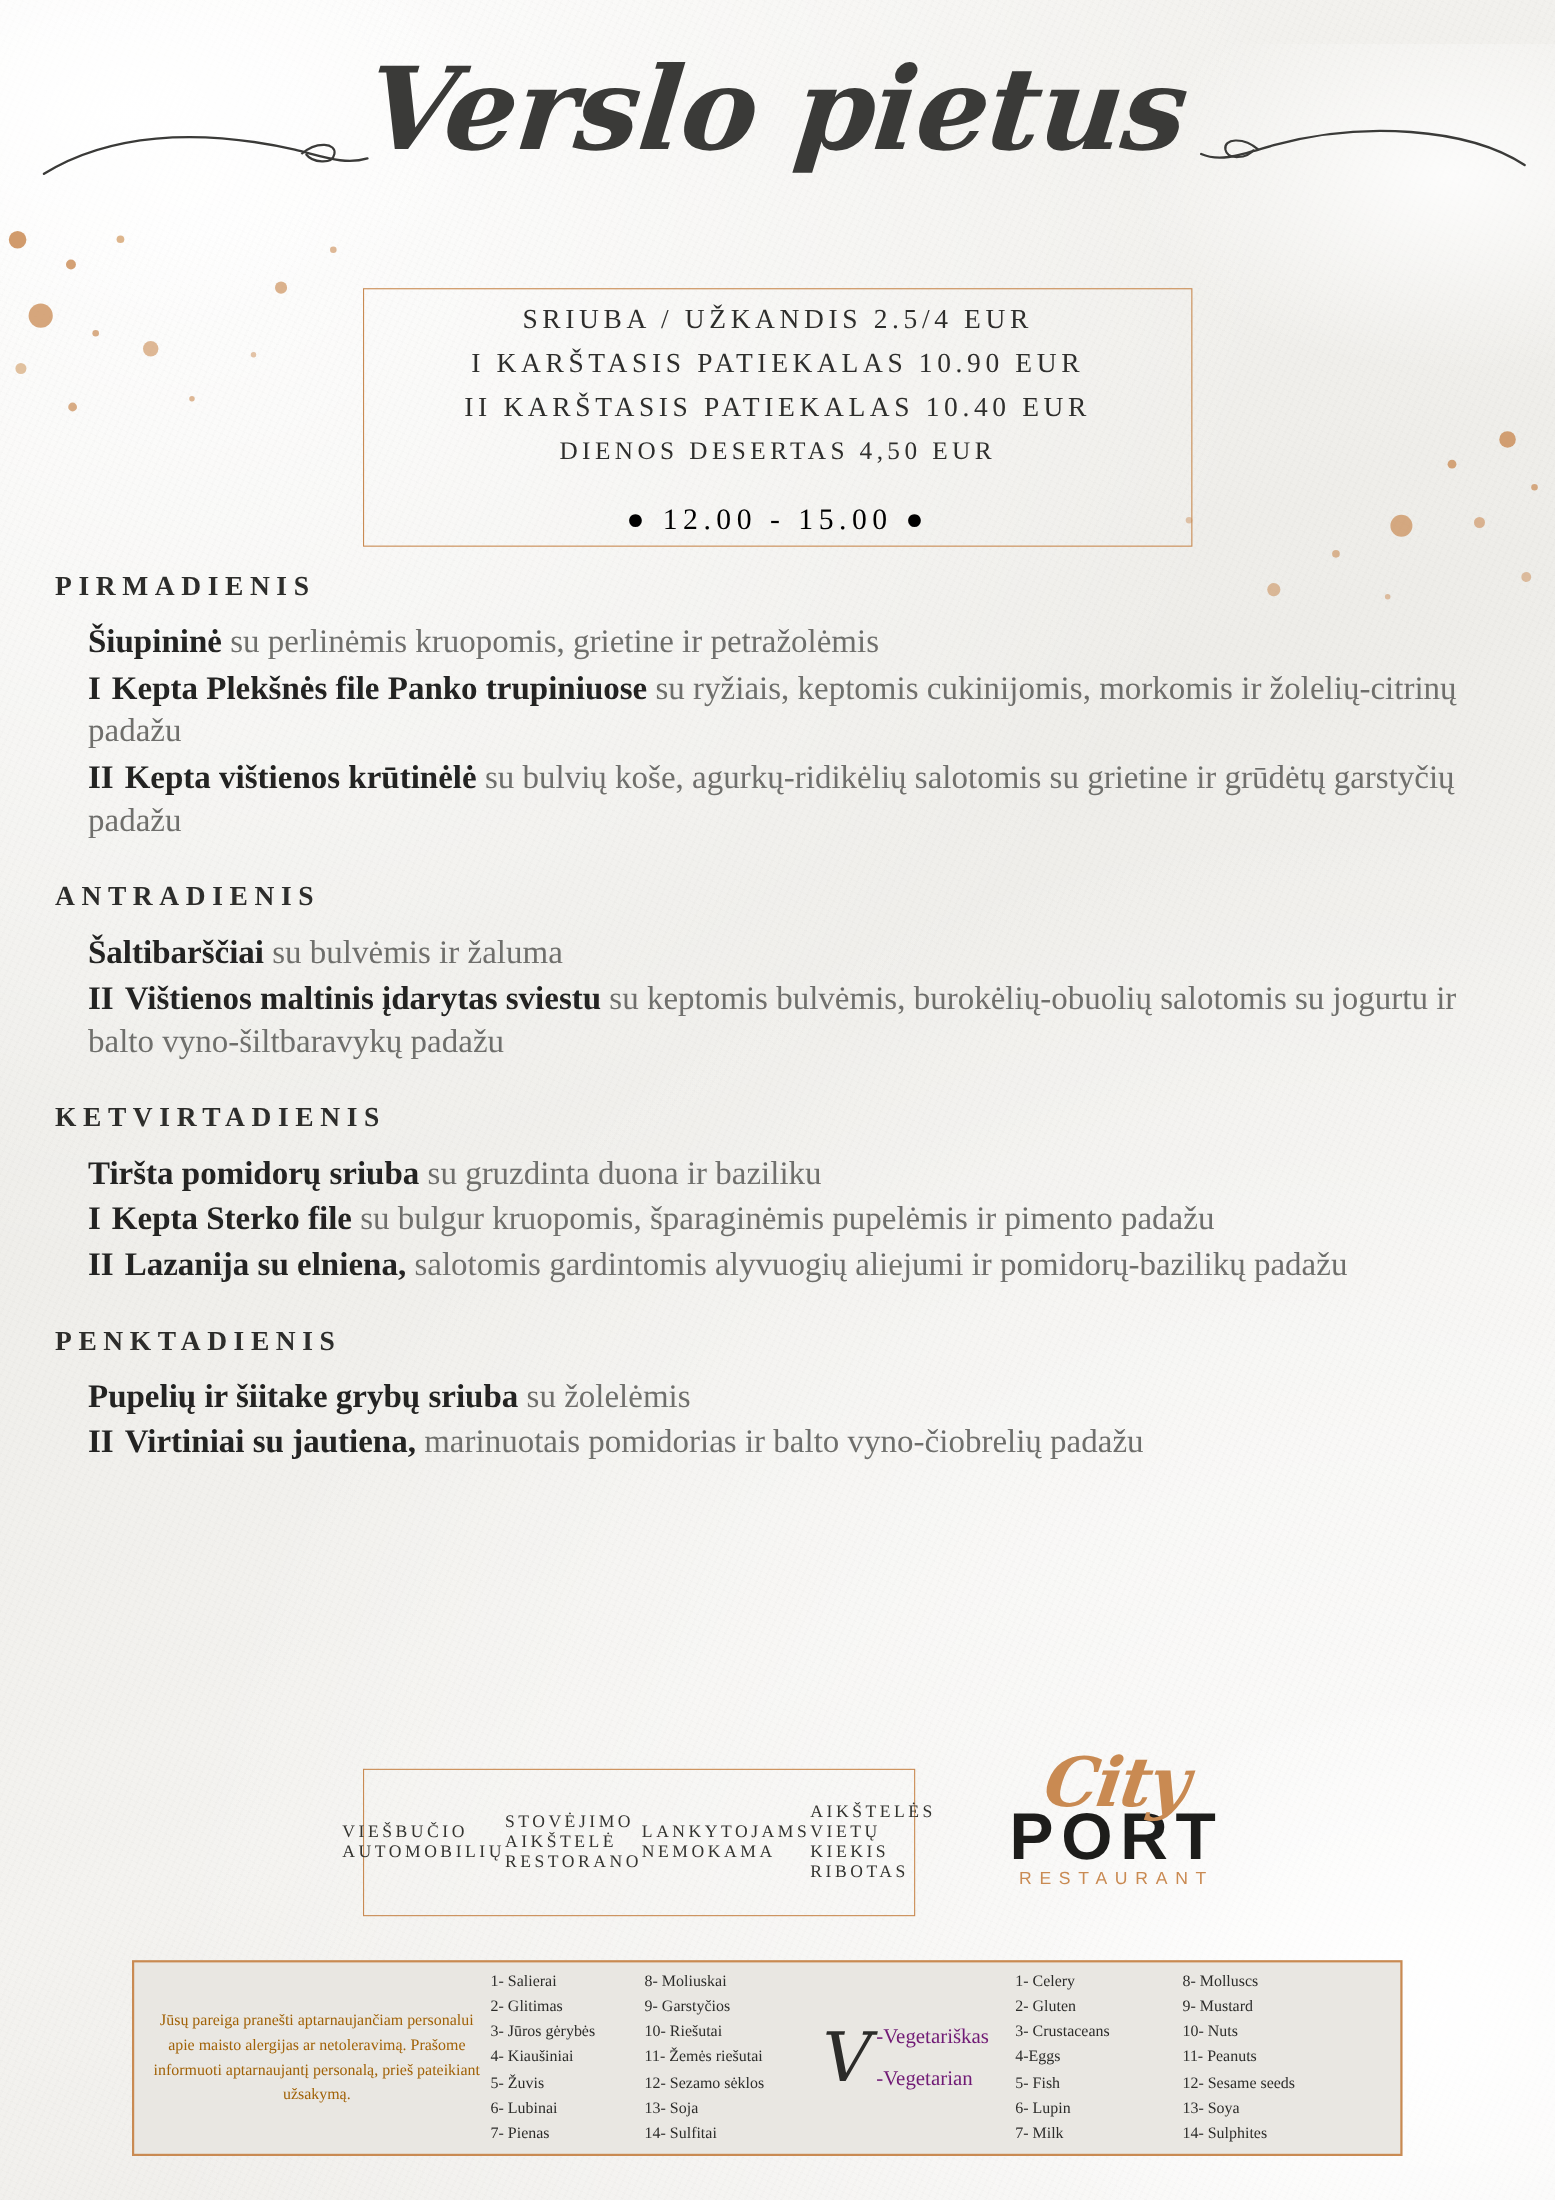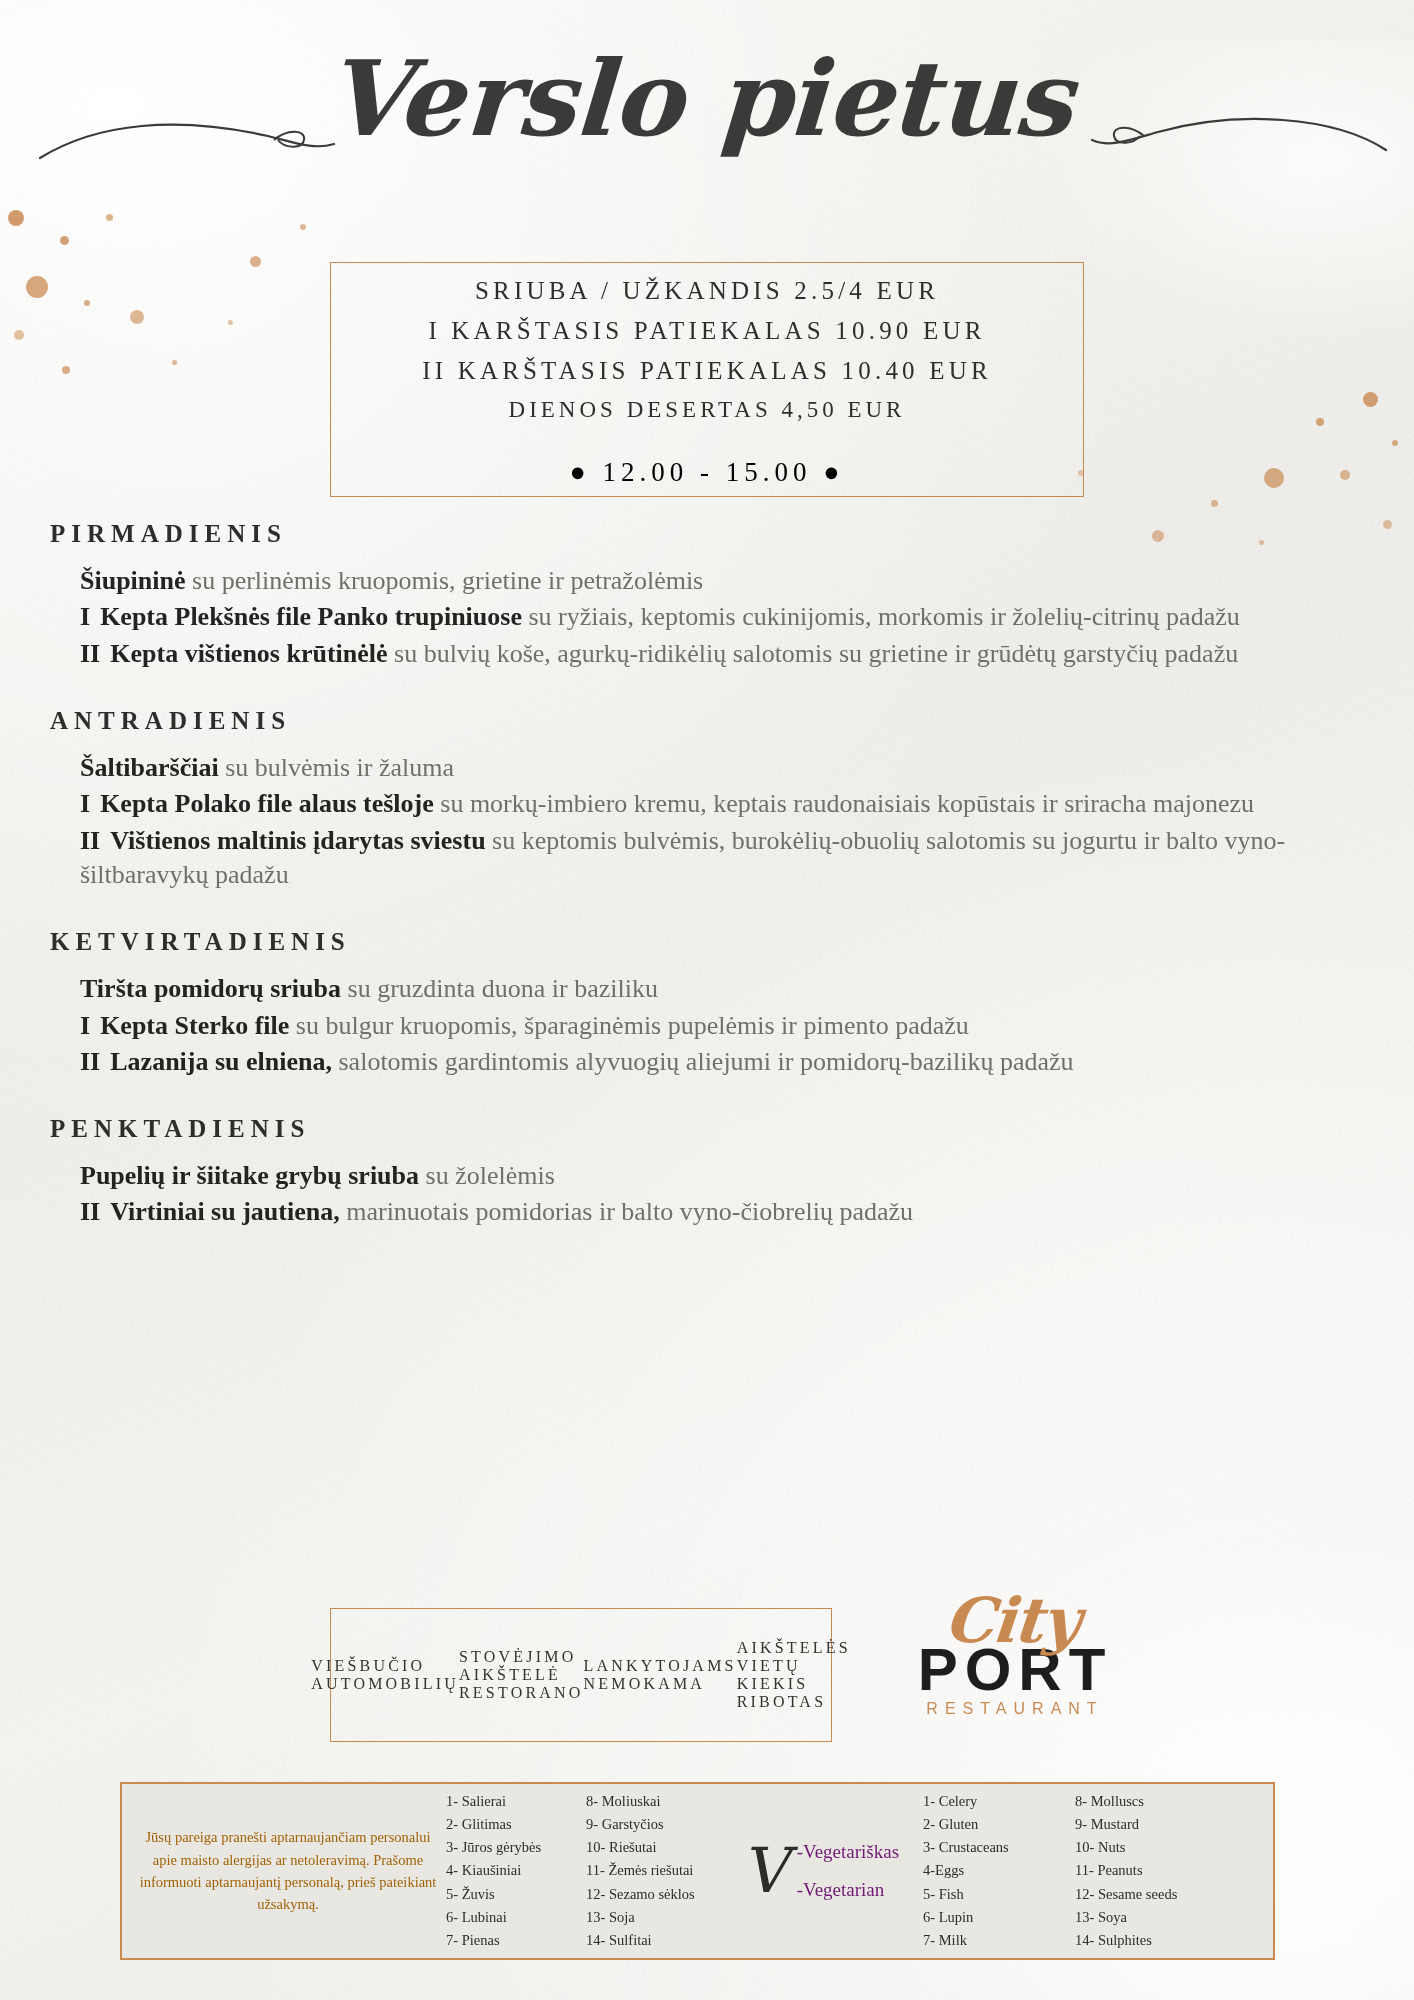--- a/index.html
+++ b/index.html
@@ -76,21 +76,21 @@
 
   .menu{
     position:absolute;left:50px;right:50px;top:520px;
   }
   .day{margin-bottom:36px;text-align:left;}
   .day-name{
     font-size:25px;letter-spacing:6px;font-weight:700;color:#2d2d2b;
     margin-bottom:16px;
   }
   .dish{
-    font-size:26px;line-height:1.32;color:#6f6f6c;margin:2px 0;
+    font-size:30px;line-height:1.32;color:#6f6f6c;margin:2px 0;
     padding:0 30px;
   }
   .dish b{color:#232322;font-weight:700;}
   .dish .num{color:#232322;font-weight:700;margin-right:10px;}
 
   .info-box{
     position:absolute;left:330px;top:1608px;width:500px;height:132px;
     border:1.5px solid #c98a52;
     display:flex;flex-direction:row;align-items:center;justify-content:center;
   }
@@ -210,23 +210,20 @@
       <span class="num">II</span><b>Kepta vištienos krūtinėlė</b><span> su bulvių koše, agurkų-ridikėlių salotomis su grietine ir grūdėtų garstyčių padažu</span>
     </div>
   </div>
 
   <div class="day">
     <div class="day-name">ANTRADIENIS</div>
     <div class="dish">
       <b>Šaltibarščiai</b><span> su bulvėmis ir žaluma</span>
     </div>
     <div class="dish">
-      <span class="num">I</span><b>Kepta Polako file alaus tešloje</b><span> su morkų-imbiero kremu, keptais raudonaisiais kopūstais ir sriracha majonezu</span>
-    </div>
-    <div class="dish">
       <span class="num">II</span><b>Vištienos maltinis įdarytas sviestu</b><span> su keptomis bulvėmis, burokėlių-obuolių salotomis su jogurtu ir balto vyno-šiltbaravykų padažu</span>
     </div>
   </div>
 
   <div class="day">
     <div class="day-name">KETVIRTADIENIS</div>
     <div class="dish">
       <b>Tiršta pomidorų sriuba</b><span> su gruzdinta duona ir baziliku</span>
     </div>
     <div class="dish">

